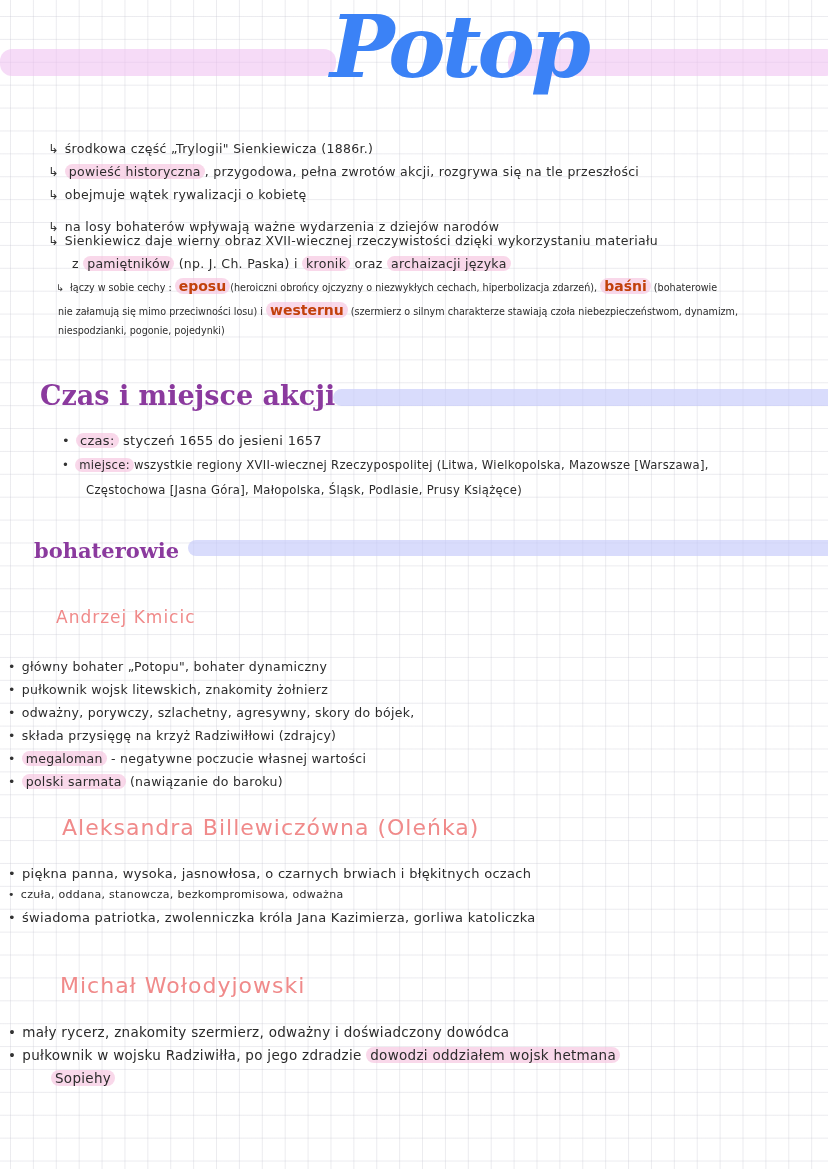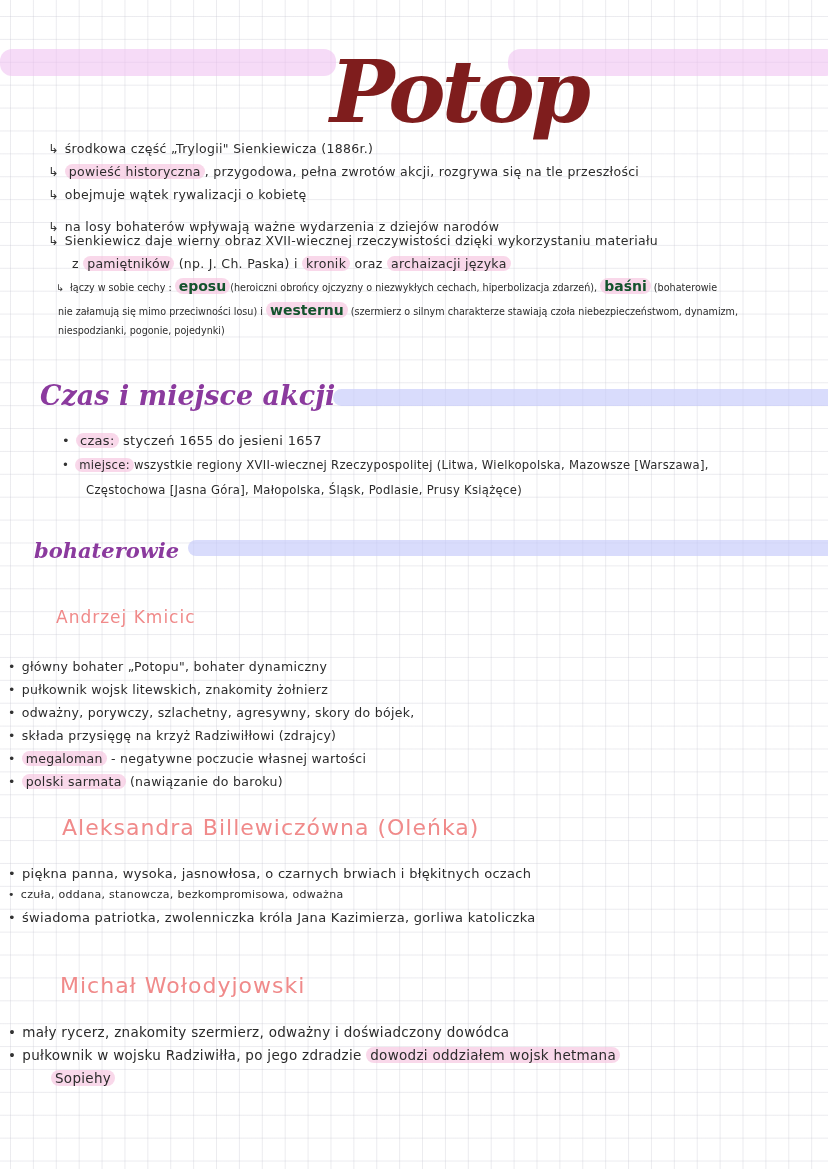--- a/index.html
+++ b/index.html
@@ -14,37 +14,37 @@
       font-family: "DejaVu Sans", sans-serif;
       color: #2a2a2a;
     }
     .band { position: absolute; border-radius: 12px; }
     .band-pink { background: rgba(238, 190, 240, 0.55); }
     .band-blue { background: rgba(196, 202, 250, 0.65); }
 
     .title {
       position: absolute; left: 330px; top: 4px;
       font-family: "DejaVu Serif", serif; font-style: italic; font-weight: bold;
-      font-size: 86px; color: #7f1d1d; letter-spacing: -4px; line-height: 1; margin-top: 45px;
+      font-size: 86px; color: #3b82f6; letter-spacing: -4px; line-height: 1;
     }
     .section-heading {
-      position: absolute; font-family: "DejaVu Serif", serif; font-style: italic;
+      position: absolute; font-family: "DejaVu Serif", serif; 
       color: #8b3a9e; font-weight: bold;
     }
     .char-name {
       position: absolute; font-family: "DejaVu Sans", sans-serif;
       color: #f08a8a; font-size: 17px; letter-spacing: 1px;
     }
     .line {
       position: absolute; font-size: 12.5px; white-space: nowrap;
       font-family: "DejaVu Sans", sans-serif; color: #2b2b2b; letter-spacing: 0.3px;
     }
     .small { font-size: 9.6px; letter-spacing: 0; }
     .hl { background: rgba(245, 190, 220, 0.6); border-radius: 8px; padding: 0 4px; }
-    .bold { font-weight: bold; color: #14532d; font-size: 14px; }
+    .bold { font-weight: bold; color: #c2410c; font-size: 14px; }
     .arrow { color: #333; margin-right: 6px; }
     .bullet { color: #333; margin-right: 6px; }
   </style>
 </head>
 <body>
 
 <div class="band band-pink" style="left:0; top:49px; width:336px; height:27px;"></div>
 <div class="band band-pink" style="left:508px; top:49px; width:330px; height:27px;"></div>
 <div class="title">Potop</div>
 

